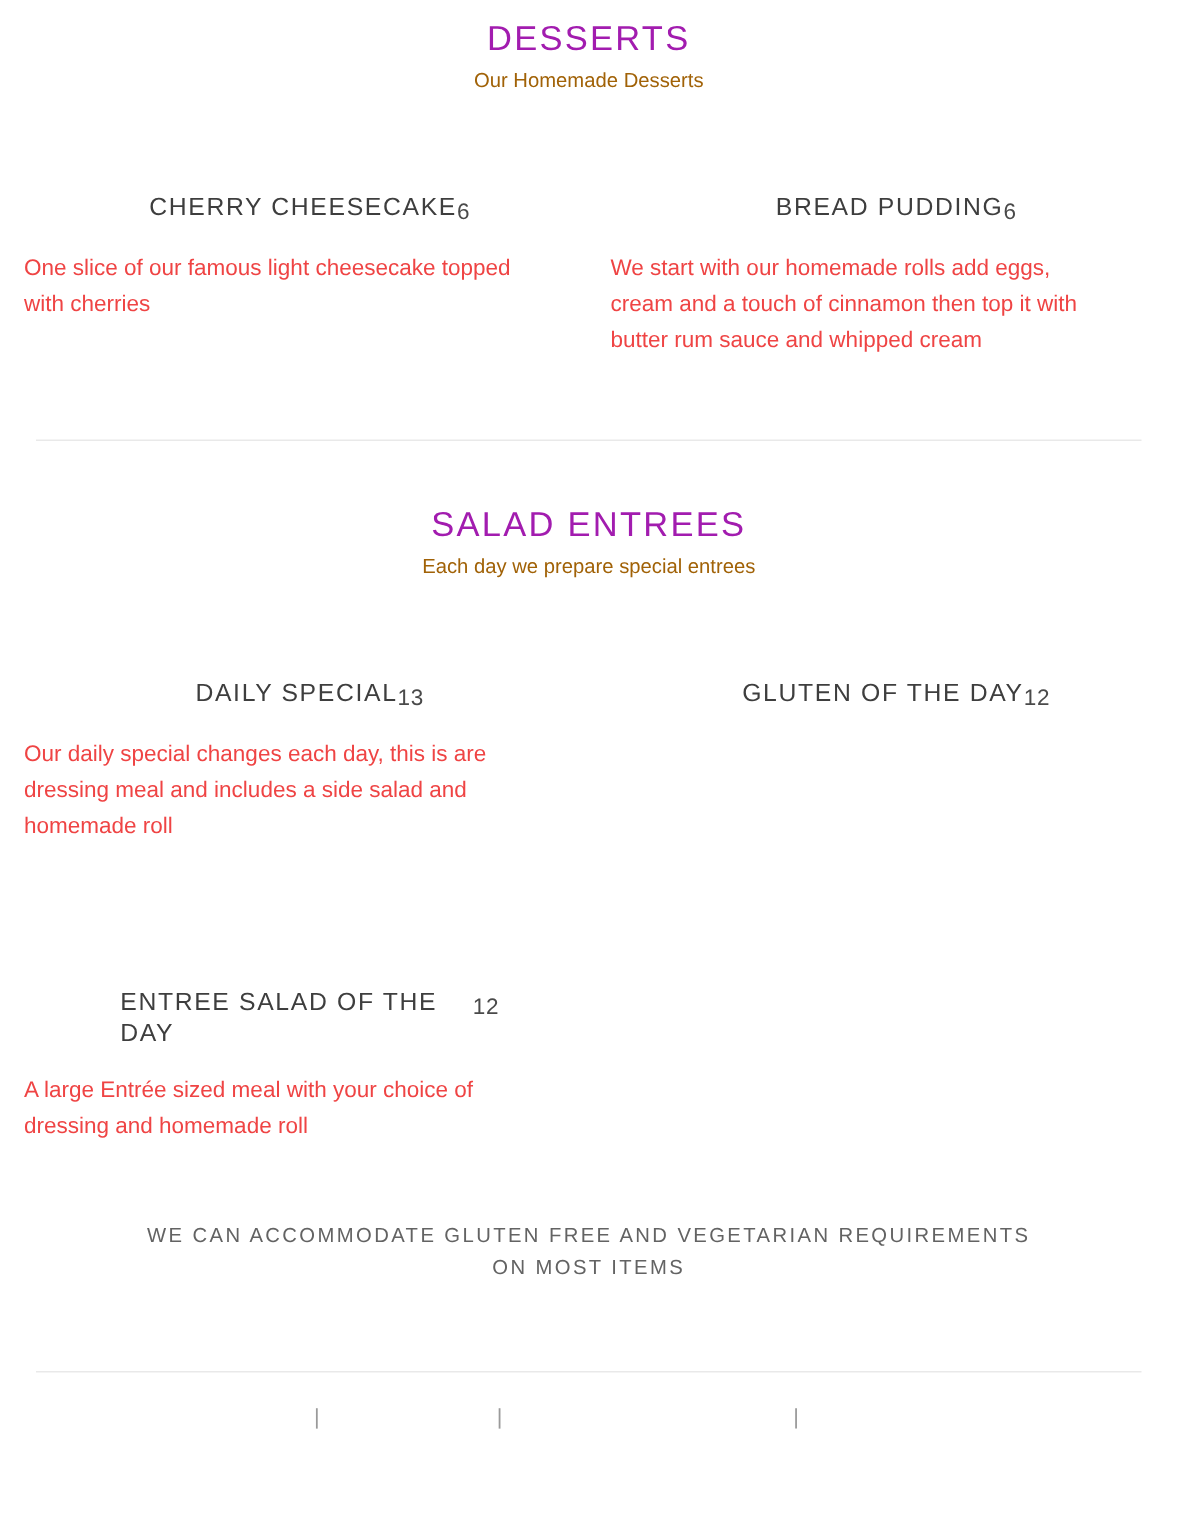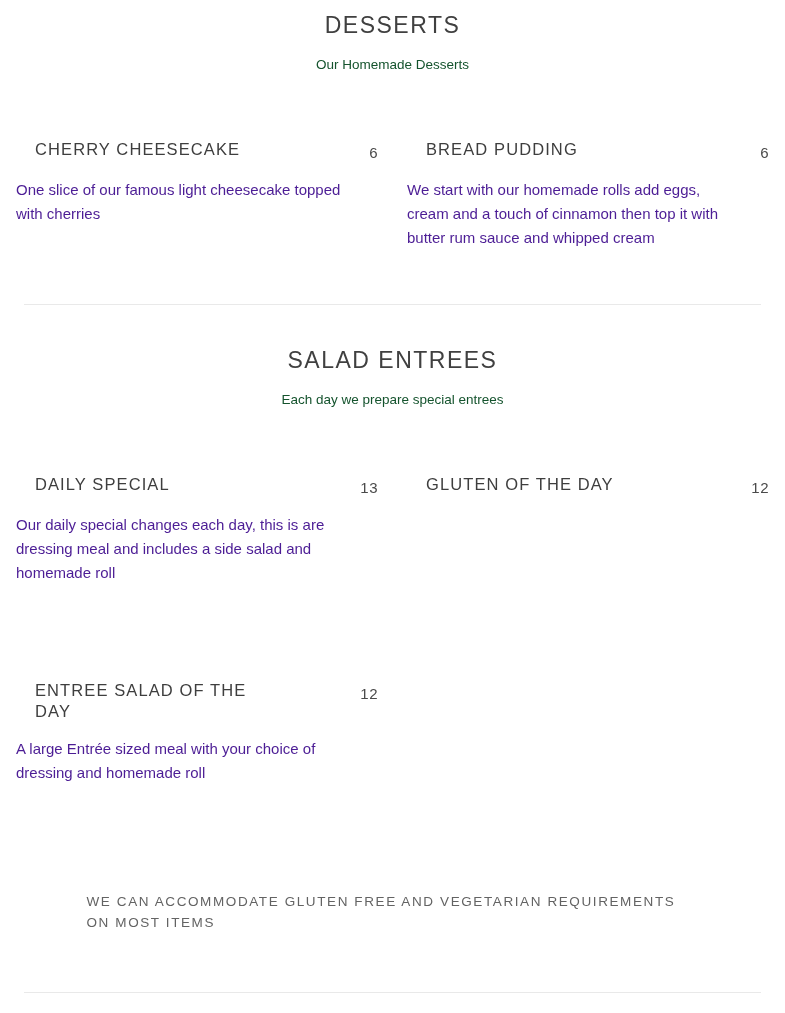--- a/index.html
+++ b/index.html
@@ -13,43 +13,43 @@
   }
   .page { padding: 12px 16px 0 16px; }
 
   
   .section-header { text-align: center; margin-bottom: 66px; }
   .section-title {
     margin: 0;
     font-size: 23px;
     font-weight: 400;
     letter-spacing: 1.5px;
-    color: #404040;
+    color: #a21caf;
     line-height: 26px;
   }
   .section-subtitle {
-    margin: 18px 0 0 0;
+    margin: 7px 0 0 0;
     font-size: 13.5px;
-    color: #14532d;
+    color: #a16207;
     line-height: 17px;
   }
 
   
   .items-grid {
     display: grid;
     grid-template-columns: 1fr 1fr;
     column-gap: 29px;
     row-gap: 95px;
     align-items: start;
   }
 
   .menu-item {}
   .item-header {
     display: flex;
-    justify-content: space-between;
+    justify-content: center;
     align-items: flex-start;
     margin-left: 19px;
   }
   .item-name {
     margin: 0;
     font-size: 16.5px;
     font-weight: 400;
     letter-spacing: 1.1px;
     color: #3e3e3e;
     line-height: 21px;
@@ -59,38 +59,38 @@
     font-size: 15px;
     color: #4a4a4a;
     line-height: 21px;
     padding-top: 3px;
     letter-spacing: 0.5px;
   }
   .item-desc {
     margin: 15px 0 0 0;
     font-size: 15px;
     line-height: 24px;
-    color: #4c1d95;
+    color: #ef4444;
     max-width: 334px;
   }
 
   
   .divider {
     border: none;
     border-top: 1px solid #e9e9e9;
     margin: 54px 8px 0 8px;
     height: 0;
   }
   .section-entrees { margin-top: 42px; }
 
   
   .note {
-    margin: 106px auto 0 auto;
+    margin: 50px auto 0 auto;
     max-width: 612px;
-    text-align: left;
+    text-align: center;
     font-size: 13.5px;
     letter-spacing: 1.6px;
     line-height: 21px;
     color: #636363;
   }
   .footer-divider {
     border: none;
     border-top: 1px solid #e9e9e9;
     margin: 59px 8px 0 8px;
     height: 0;

